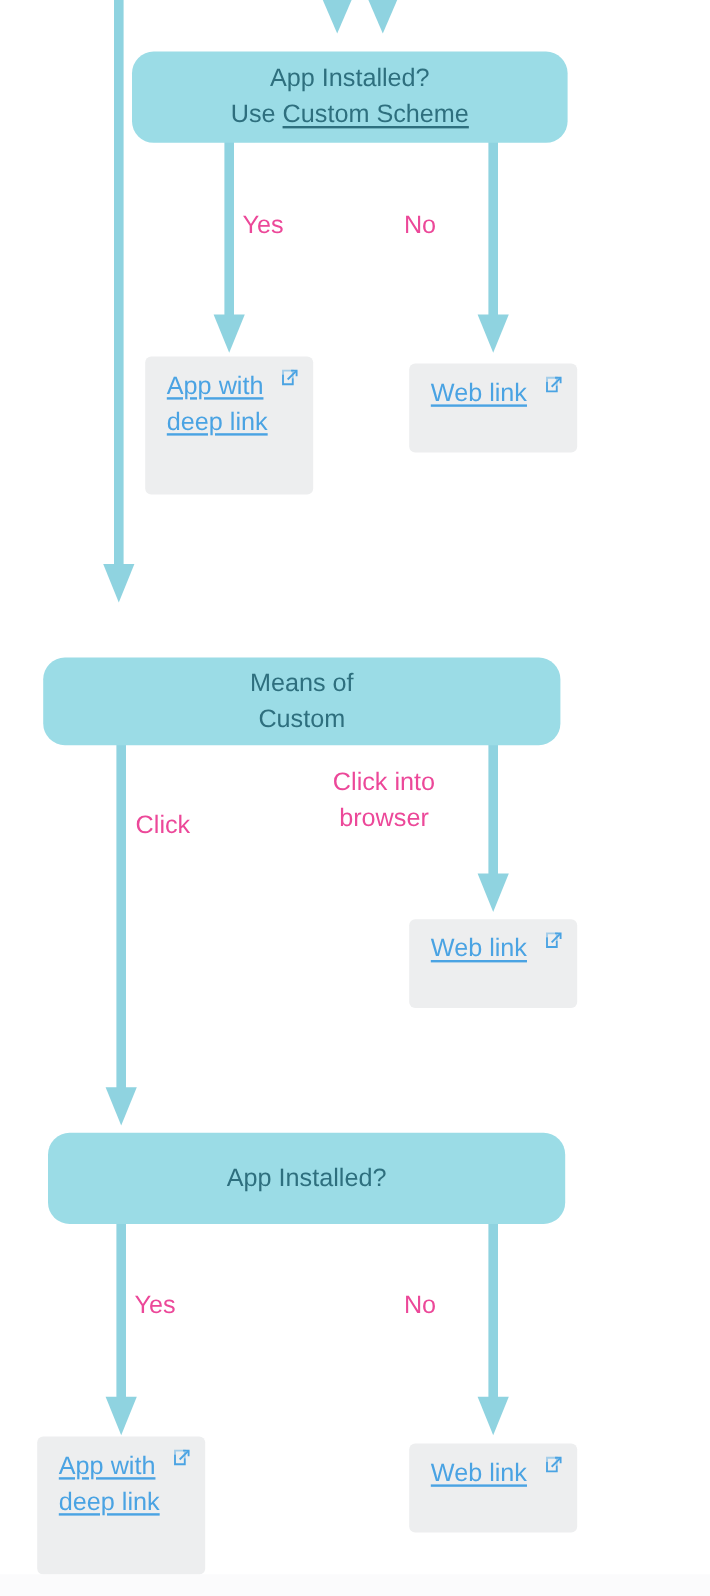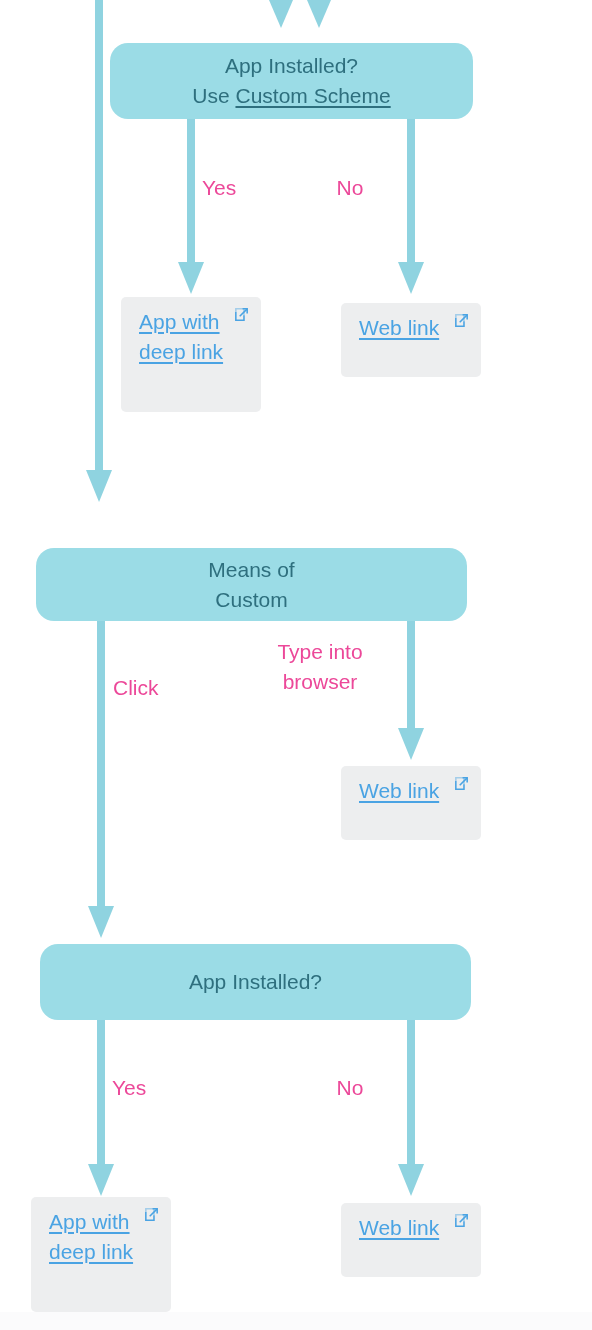--- a/index.html
+++ b/index.html
@@ -157,21 +157,21 @@
     </svg>
     <span class="link-text">Web link</span>
   </div>
 
   <div class="node" style="left:36px; top:508px; width:431px; height:73px;margin-top:40px;">
     <div class="node-line">Means of</div>
     <div class="node-line">Custom</div>
   </div>
 
   <div class="edge-label" style="left:113px; top:637px;margin-top:36px;">Click</div>
-  <div class="edge-label right" style="left:240px; top:637px; width:160px;">Type into
+  <div class="edge-label right" style="left:240px; top:637px; width:160px;">Click into
 browser</div>
 
   <div class="linkbox" style="left:341px; top:766px; width:140px; height:74px;">
     <svg class="ext-icon" viewBox="0 0 24 24" xmlns="http://www.w3.org/2000/svg">
       <path d="M4 8.5 L4 20 L15.5 20 L15.5 13" fill="none" stroke="#4AA3E3" stroke-width="2.2"></path>
       <path d="M4 8.5 L4 4 L15.5 4 L15.5 13" fill="none" stroke="#4AA3E3" stroke-width="2.2" opacity="0.45"></path>
       <path d="M9.5 14.5 L20 4" fill="none" stroke="#4AA3E3" stroke-width="2.2"></path>
       <path d="M13.5 4 L20 4 L20 10.5" fill="none" stroke="#4AA3E3" stroke-width="2.2"></path>
     </svg>
     <span class="link-text">Web link</span>

